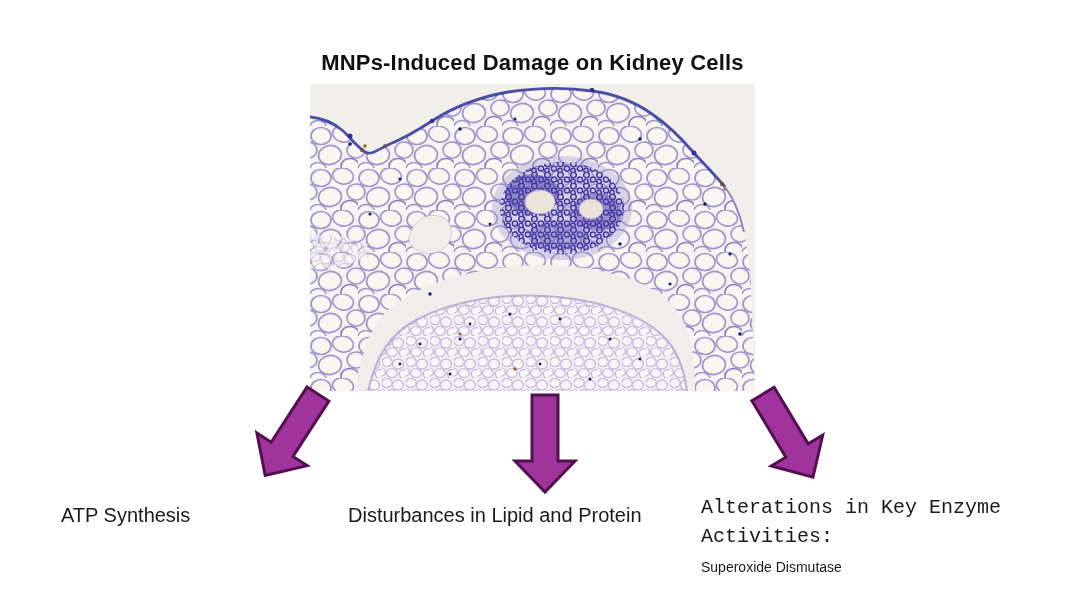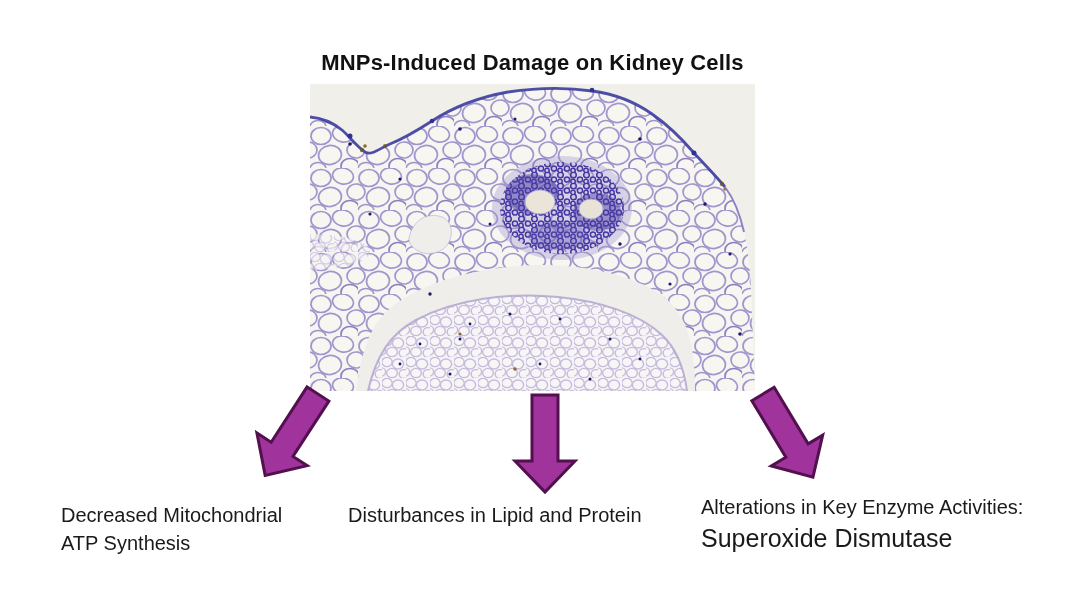--- a/index.html
+++ b/index.html
@@ -31,22 +31,22 @@
   .arrow-shape{
     fill:var(--arrow-fill);
     stroke:var(--arrow-stroke);
     stroke-width:3;
     stroke-linejoin:miter;
   }
   .effect{position:absolute;font-size:20px;line-height:28px;color:var(--text);}
   .effect-atp{left:61px;top:501px;}
   .effect-lipid{left:348px;top:501px;}
   .effect-enzymes{left:701px;top:493px;}
-  .effect-enzymes .heading{font-size:20px;line-height:29px;margin-bottom:3px;}
-  .effect-enzymes .sub{font-size:25px;line-height:27.5px;}
+  .effect-enzymes .heading{font-size:20px;line-height:29px;margin-bottom:3px;font-family:Liberation Mono, monospace;}
+  .effect-enzymes .sub{font-size:14px;line-height:27.5px;}
   .line{display:block;}
 </style>
 </head>
 <body>
 
 <div class="canvas">
 
   <div class="figure-title">MNPs-Induced Damage on Kidney Cells</div>
 
   <svg class="micrograph" viewBox="0 0 445 307" aria-hidden="true">
@@ -174,21 +174,20 @@
   <svg class="arrows-layer" viewBox="0 0 1092 599" aria-hidden="true">
     <defs>
       <polygon id="arrow" points="-13,0 13,0 13,66 30,66 0,97 -30,66 -13,66"></polygon>
     </defs>
     <use href="#arrow" class="arrow-shape" transform="translate(318,394) rotate(33)"></use>
     <use href="#arrow" class="arrow-shape" transform="translate(545,395)"></use>
     <use href="#arrow" class="arrow-shape" transform="translate(763,394) rotate(-31)"></use>
   </svg>
 
   <div class="effect effect-atp">
-    <span class="line">Decreased Mitochondrial</span>
     <span class="line">ATP Synthesis</span>
   </div>
 
   <div class="effect effect-lipid">
     <span class="line">Disturbances in Lipid and Protein</span>
   </div>
 
   <div class="effect effect-enzymes">
     <span class="line heading">Alterations in Key Enzyme Activities:</span>
     <span class="line sub">Superoxide Dismutase</span>

